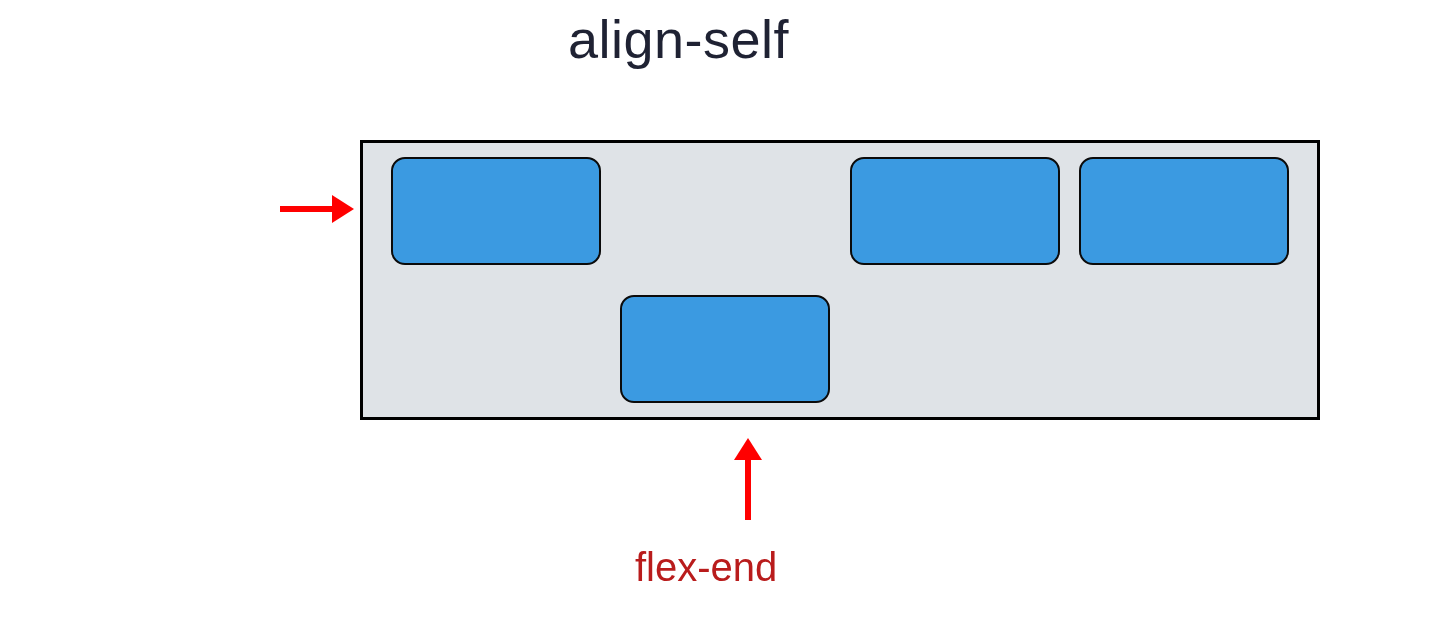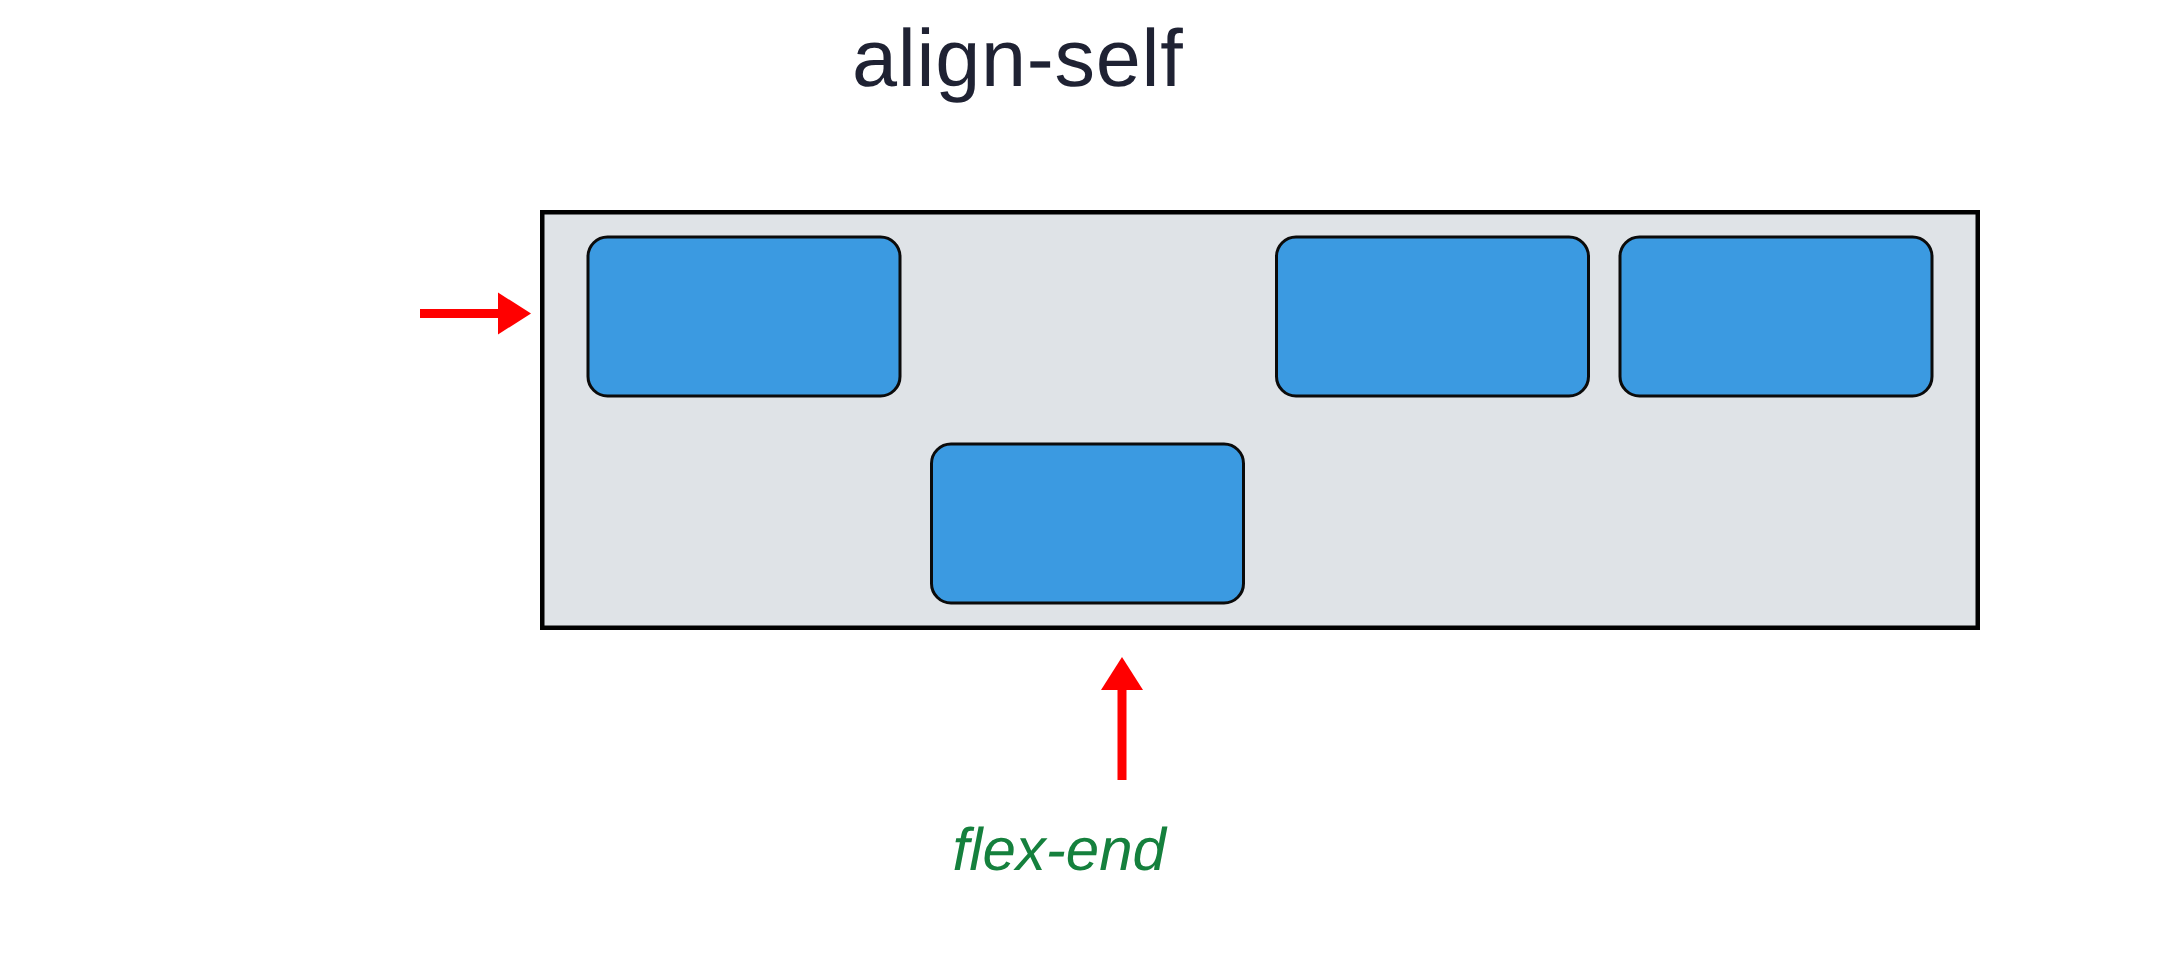--- a/index.html
+++ b/index.html
@@ -41,22 +41,21 @@
     .label-start {
       position: absolute;
       left: 90px; top: 180px;
       font-size: 40px;
       color: #111111;
     }
     .label-end {
       position: absolute;
       left: 635px; top: 545px;
       font-size: 40px;
-      color: #15803d;
-      font-style: italic;
+      color: #b91c1c;
     }
 
     
     .arrow-right {
       position: absolute;
       left: 280px; top: 195px;
       display: flex; align-items: center;
     }
     .arrow-right .shaft {
       width: 52px; height: 6px; background: #ff0000;

